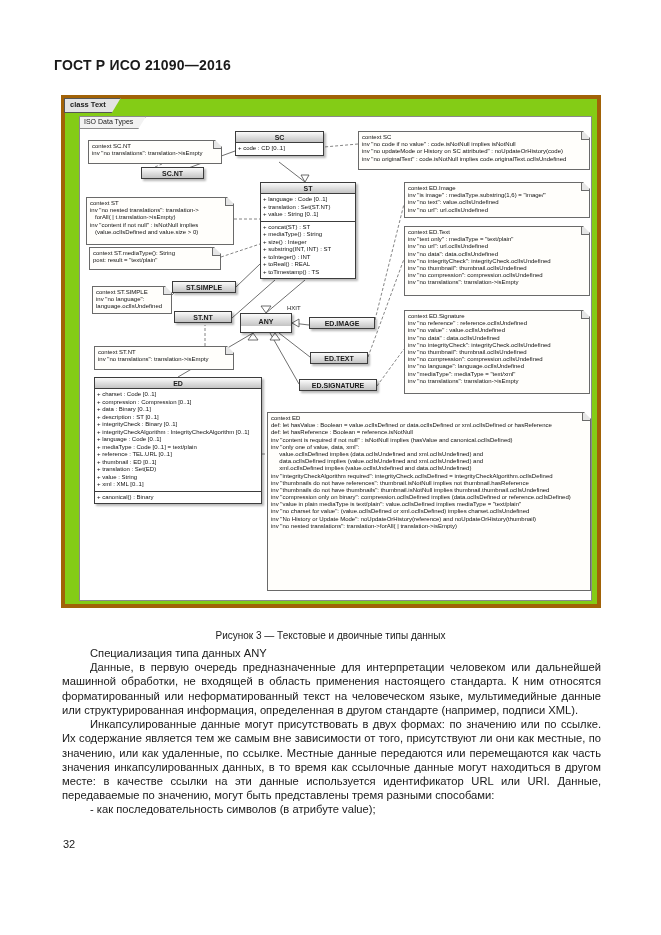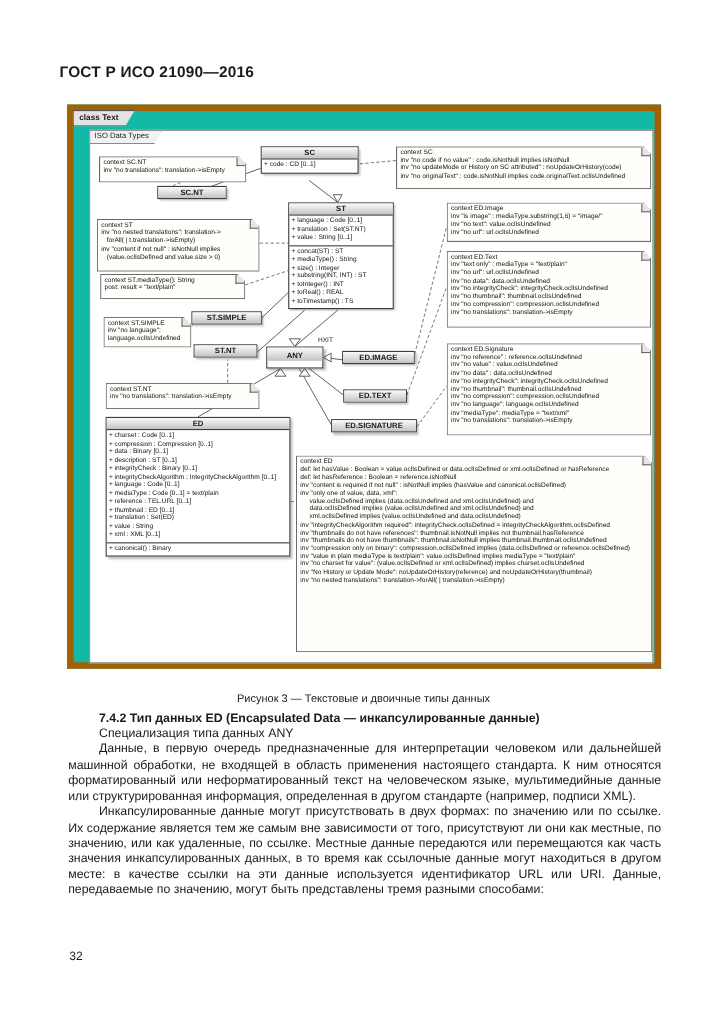--- a/index.html
+++ b/index.html
@@ -4,21 +4,21 @@
 <style>
   * { margin:0; padding:0; box-sizing:border-box; }
   html,body { background:#fff; }
   body {
     width:661px; height:935px; position:relative; overflow:hidden;
     font-family:"Liberation Sans", sans-serif; color:#1a1a1a;
   }
   .doc-header { position:absolute; left:54px; top:57px; font-size:14px; font-weight:bold; letter-spacing:.2px; }
 
   
-  .diagram { position:absolute; left:61px; top:95px; width:540px; height:513px; border:6px solid #a16207; background:#14b8a6; }
+  .diagram { position:absolute; left:61px; top:95px; width:540px; height:513px; border:4px solid #a16207; background:#84cc16; }
   .frame-tab {
     position:absolute; left:-1px; top:-1px; height:15px; padding:1px 14px 0 5px;
     font-size:7.5px; font-weight:bold; background:#e3e3e3; border:1px solid #555;
     clip-path:polygon(0 0,100% 0,calc(100% - 9px) 100%,0 100%);
   }
   .inner-frame { position:absolute; left:14px; top:17px; width:513px; height:485px; border:1px solid #8a8a8a; background:#fff; }
   .inner-tab {
     position:absolute; left:-1px; top:-1px; height:13px; padding:1px 12px 0 4px;
     font-size:7px; background:#f2f2f2; border:1px solid #8a8a8a;
     clip-path:polygon(0 0,100% 0,calc(100% - 8px) 100%,0 100%);
@@ -50,21 +50,21 @@
   .connectors { position:absolute; left:0; top:0; width:540px; height:513px; }
   .connectors line { stroke:#4a4a4a; stroke-width:.8; }
   .connectors line.dash { stroke-dasharray:3 2; stroke:#666; }
   .connectors polygon { fill:#fff; stroke:#4a4a4a; stroke-width:.8; }
 
   
   .figure-caption { position:absolute; left:0; top:630px; width:661px; text-align:center; font-size:10px; }
   .body-text { position:absolute; left:62px; top:646px; width:539px; font-size:11.2px; line-height:1.27; text-align:justify; }
   .body-text .ind { text-indent:28px; }
   .body-heading { font-weight:bold; text-indent:28px; text-align:left; }
-  .page-number { position:absolute; left:63px; top:864px; font-size:11px; }
+  .page-number { position:absolute; left:63px; top:838px; font-size:11px; }
 </style>
 </head>
 <body>
 
 <div>
 
   <div class="doc-header">ГОСТ Р ИСО 21090—2016</div>
 
   <div class="diagram">
 
@@ -254,21 +254,21 @@
 inv "no charset for value": (value.oclIsDefined or xml.oclIsDefined) implies charset.oclIsUndefined
 inv "No History or Update Mode": noUpdateOrHistory(reference) and noUpdateOrHistory(thumbnail)
 inv "no nested translations": translation-&gt;forAll( | translation-&gt;isEmpty)</div>
     </div>
 
   </div>
 
   <div class="figure-caption">Рисунок 3 — Текстовые и двоичные типы данных</div>
 
   <div class="body-text">
-    <p class="body-heading">7.4.2 Тип данных ED (Encapsulated Data — инкапсулированные данные)</p>
     <p class="ind">Специализация типа данных ANY</p>
     <p class="ind">Данные, в первую очередь предназначенные для интерпретации человеком или дальнейшей машинной обработки, не входящей в область применения настоящего стандарта. К ним относятся форматированный или неформатированный текст на человеческом языке, мультимедийные данные или структурированная информация, определенная в другом стандарте (например, подписи XML).</p>
     <p class="ind">Инкапсулированные данные могут присутствовать в двух формах: по значению или по ссылке. Их содержание является тем же самым вне зависимости от того, присутствуют ли они как местные, по значению, или как удаленные, по ссылке. Местные данные передаются или перемещаются как часть значения инкапсулированных данных, в то время как ссылочные данные могут находиться в другом месте: в качестве ссылки на эти данные используется идентификатор URL или URI. Данные, передаваемые по значению, могут быть представлены тремя разными способами:</p>
+    <p class="ind">- как последовательность символов (в атрибуте value);</p>
   </div>
 
   <div class="page-number">32</div>
 
 </div>
 
 </body></html>

